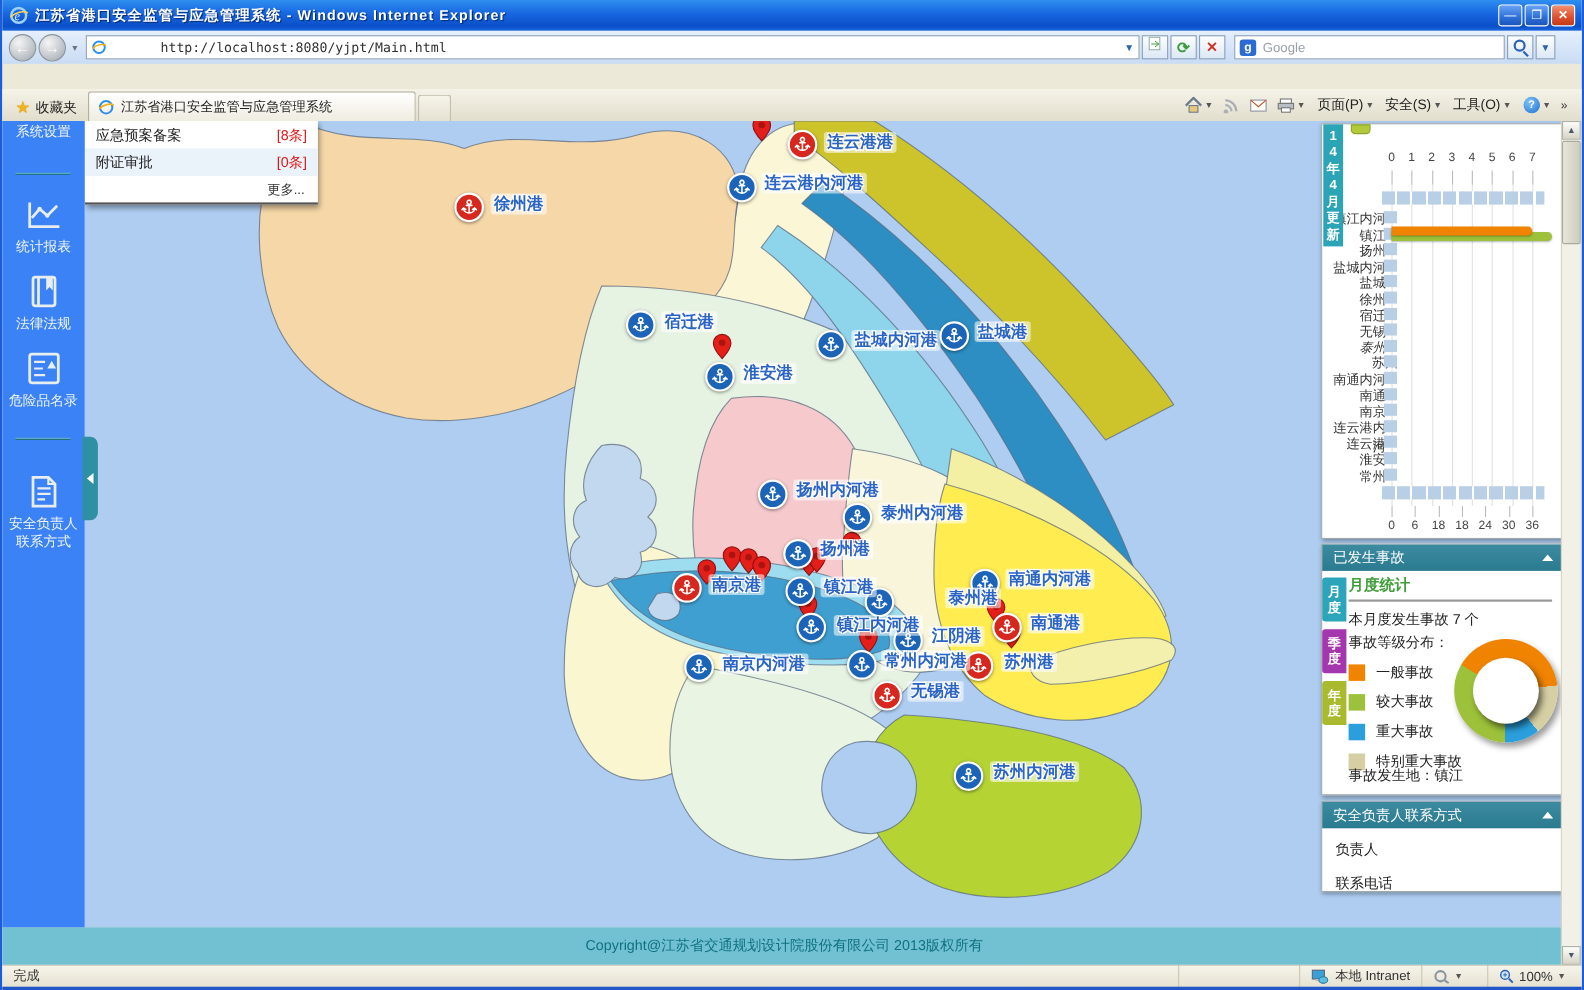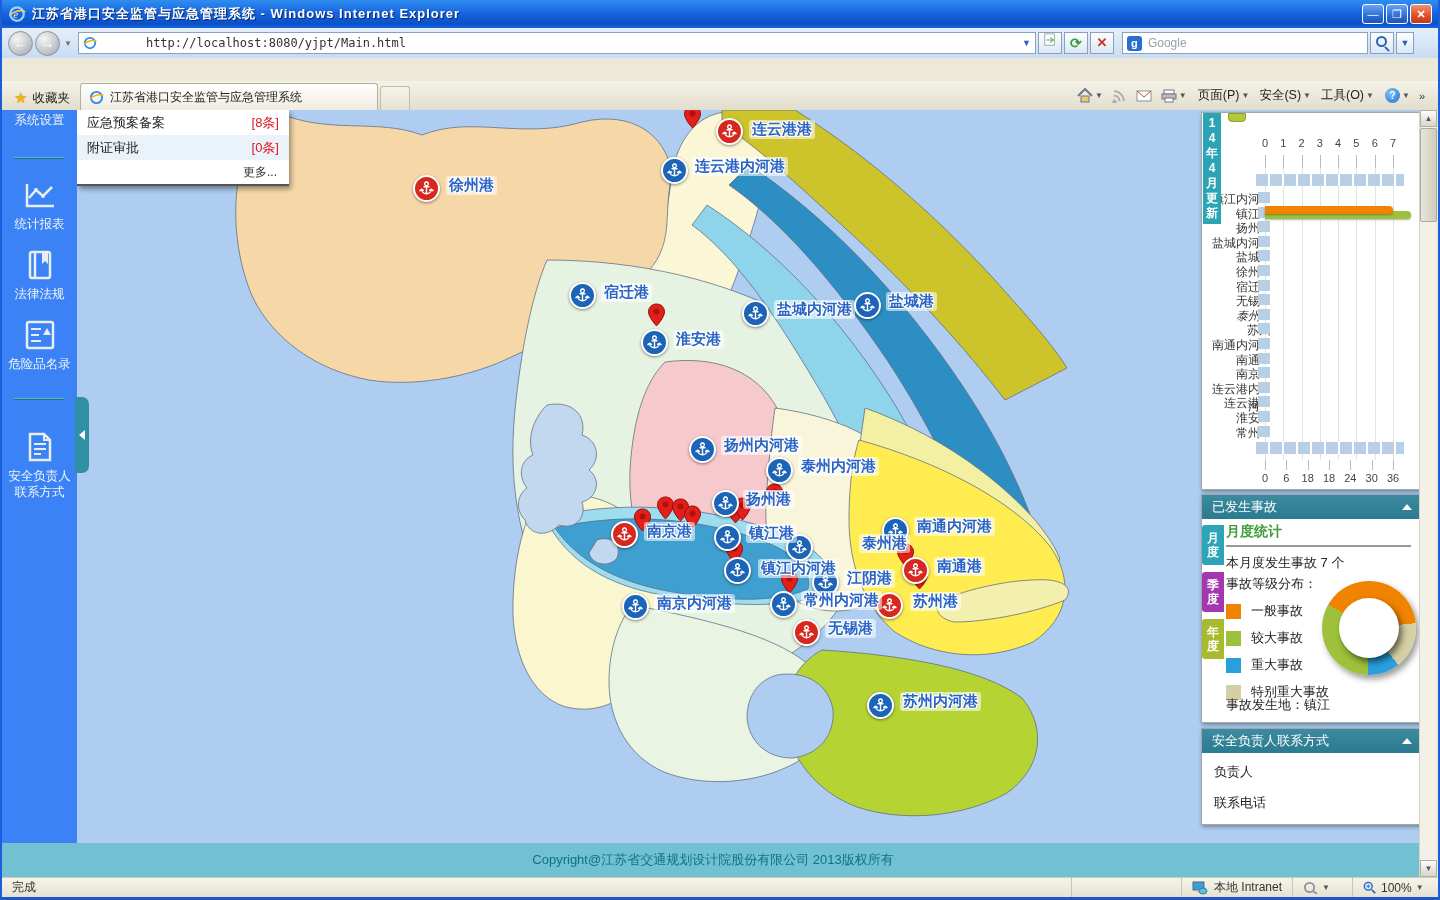--- a/index.html
+++ b/index.html
@@ -131,21 +131,21 @@
   .sec-rule { border:none; border-top:2px solid #999; margin:4px 0 7px; width:185px; }
   .acc-line { margin:3px 0; }
   .legend-item { display:flex; align-items:center; margin:9px 0; }
   .legend-sq { width:15px; height:15px; margin-right:10px; flex:none; }
   .donut { position:absolute; right:2px; top:58px; width:94px; height:94px; border-radius:50%;
     box-shadow:3px 4px 6px rgba(0,0,0,.4); }
   .donut-hole { position:absolute; left:17px; top:17px; width:60px; height:60px; border-radius:50%;
     background:#fff; box-shadow:3px 4px 6px rgba(0,0,0,.55); }
   .acc-loc { position:absolute; left:0; bottom:4px; }
 
-  .contact-panel { top:728px; height:97px; }
+  .contact-panel { top:728px; height:83px; }
   .contact-rows { padding:10px 12px 0; }
   .contact-rows div { font-size:13px; color:#222; margin-bottom:13px; }
 
   
   .vscroll { position:absolute; right:2px; top:110px; width:17px; height:767px; background:#f3f1e7; z-index:13;
     border-left:1px solid #d8d4c4; }
   .sarrow { position:absolute; left:0; width:17px; height:17px; background:linear-gradient(180deg,#fdfdfb,#d8d4c6);
     border:1px solid #aeb2a8; font-size:8px; color:#4a5a6a; text-align:center; line-height:15px; }
   .sthumb { position:absolute; left:0; top:18px; width:17px; height:94px;
     background:linear-gradient(90deg,#e8e6dc,#cfccbc); border:1px solid #a8a draw49a; border:1px solid #a8ac9e; border-radius:2px; }

